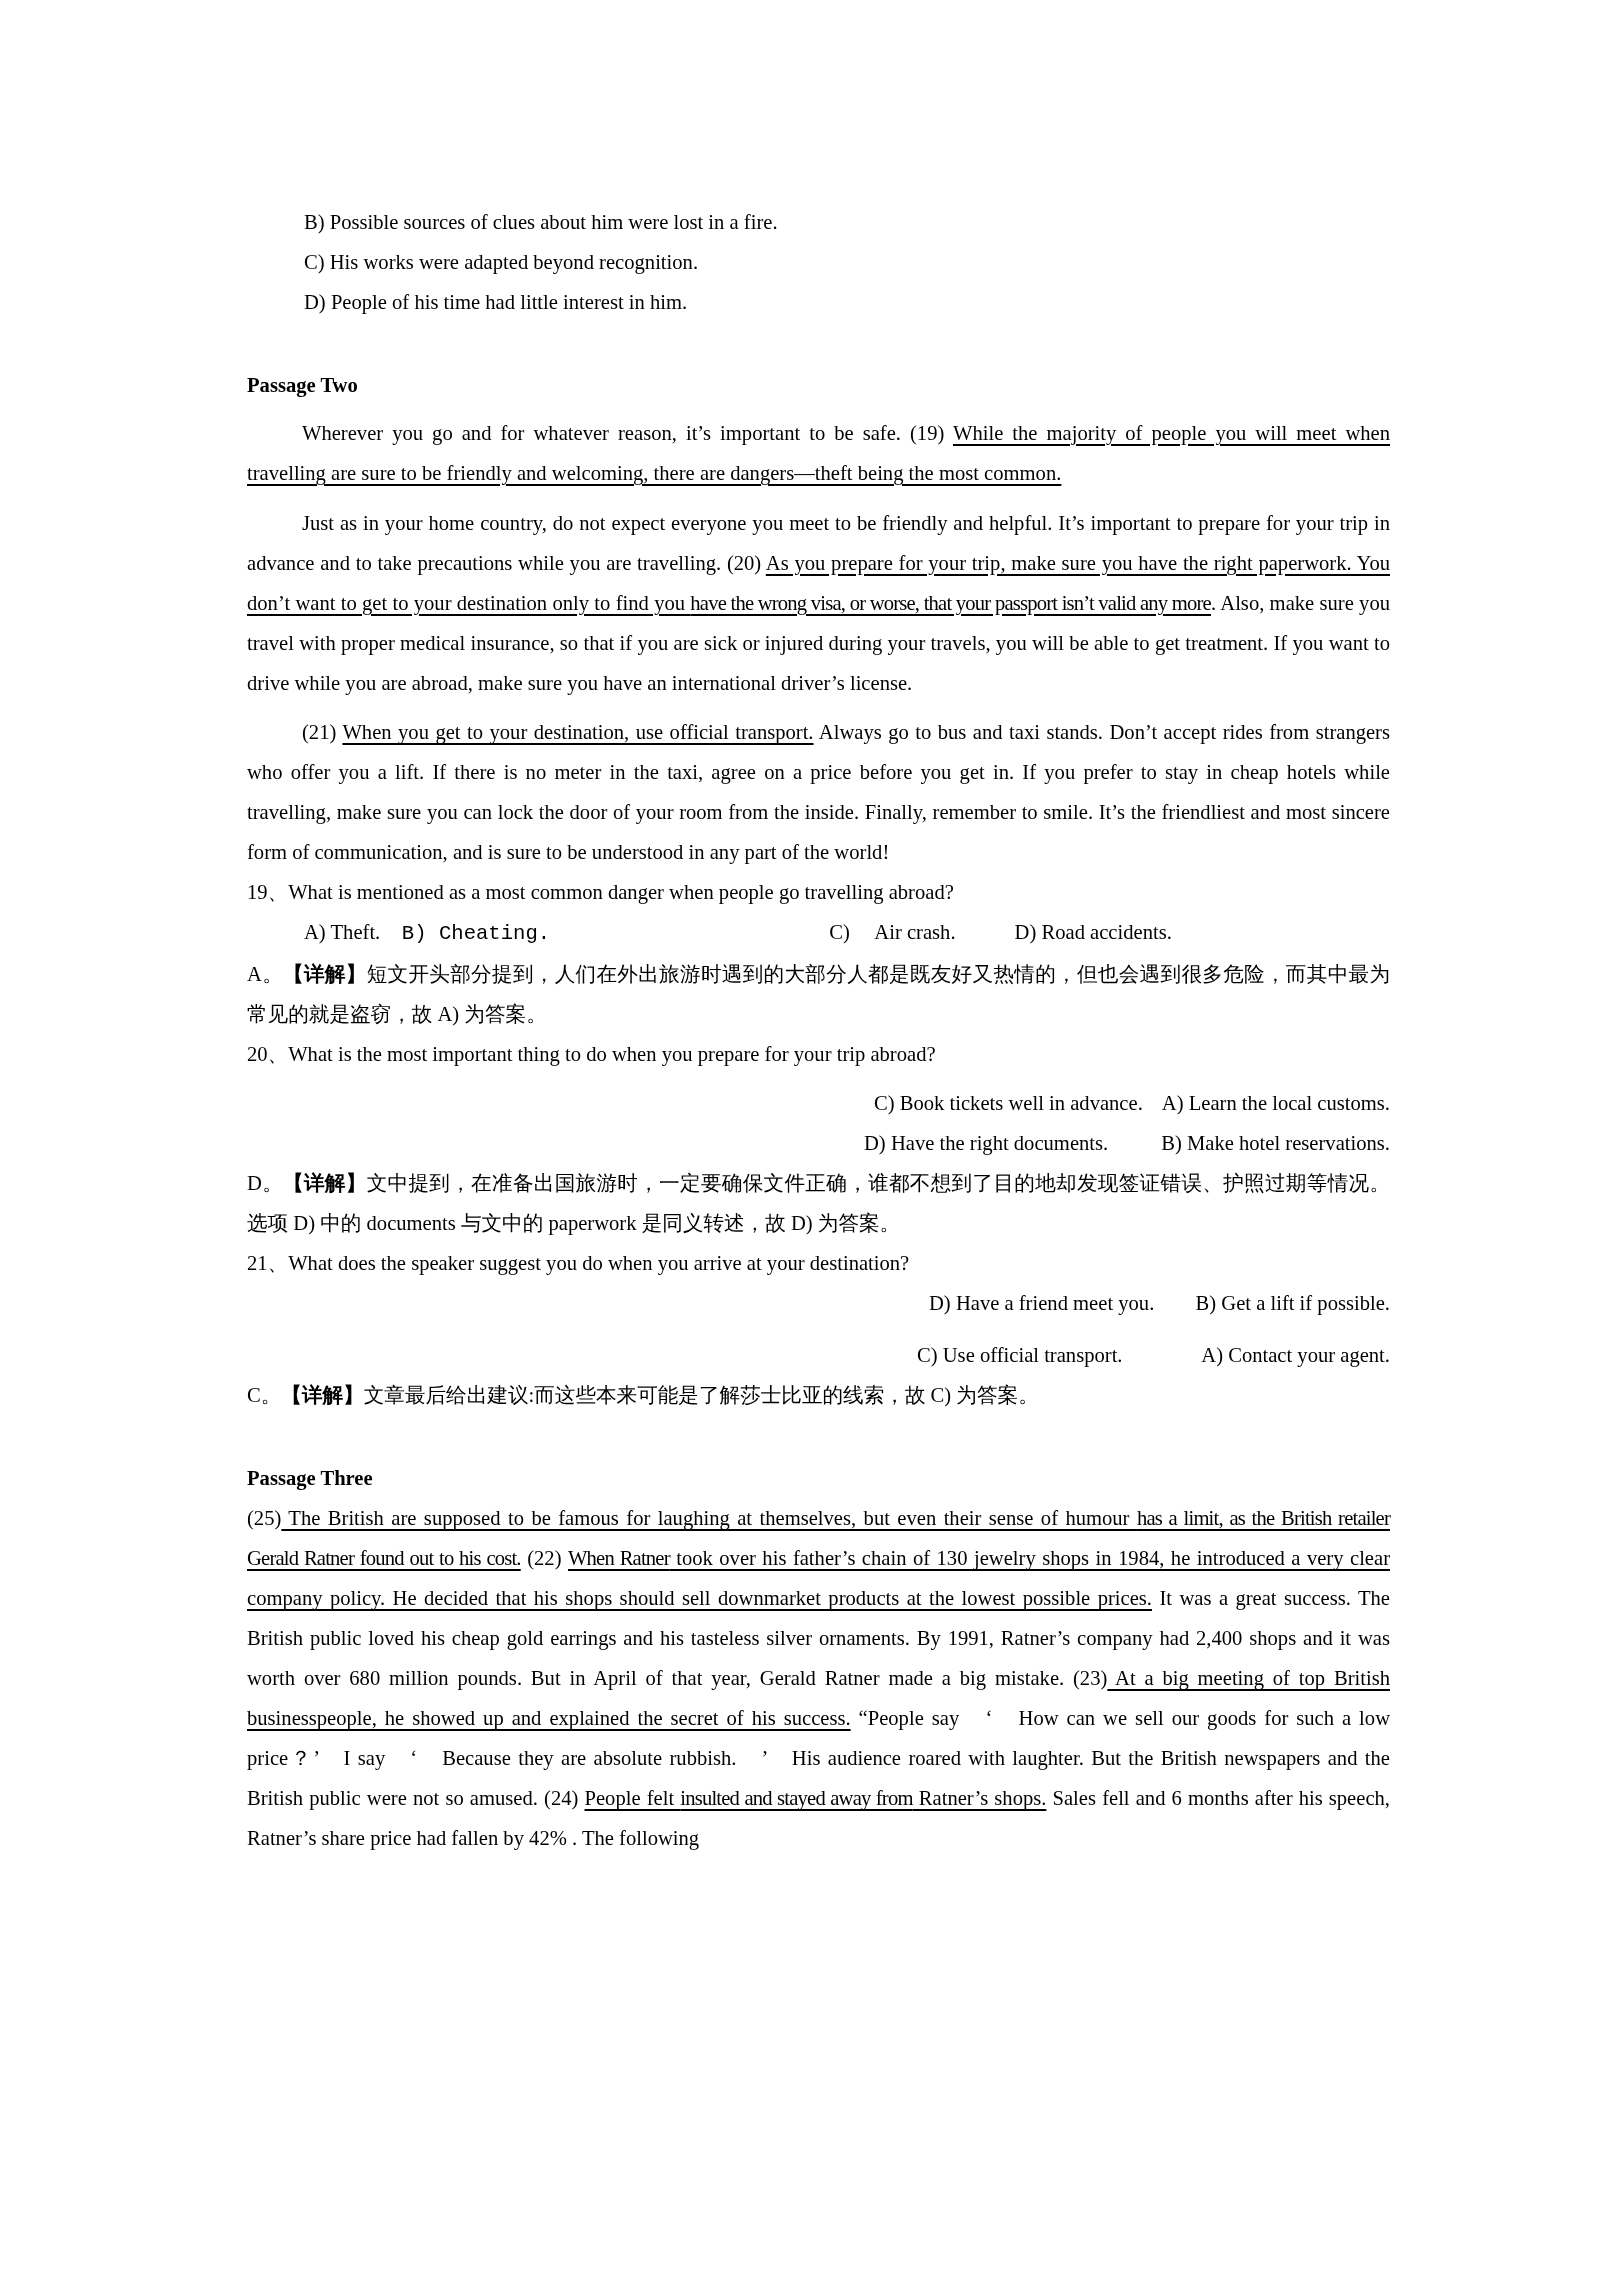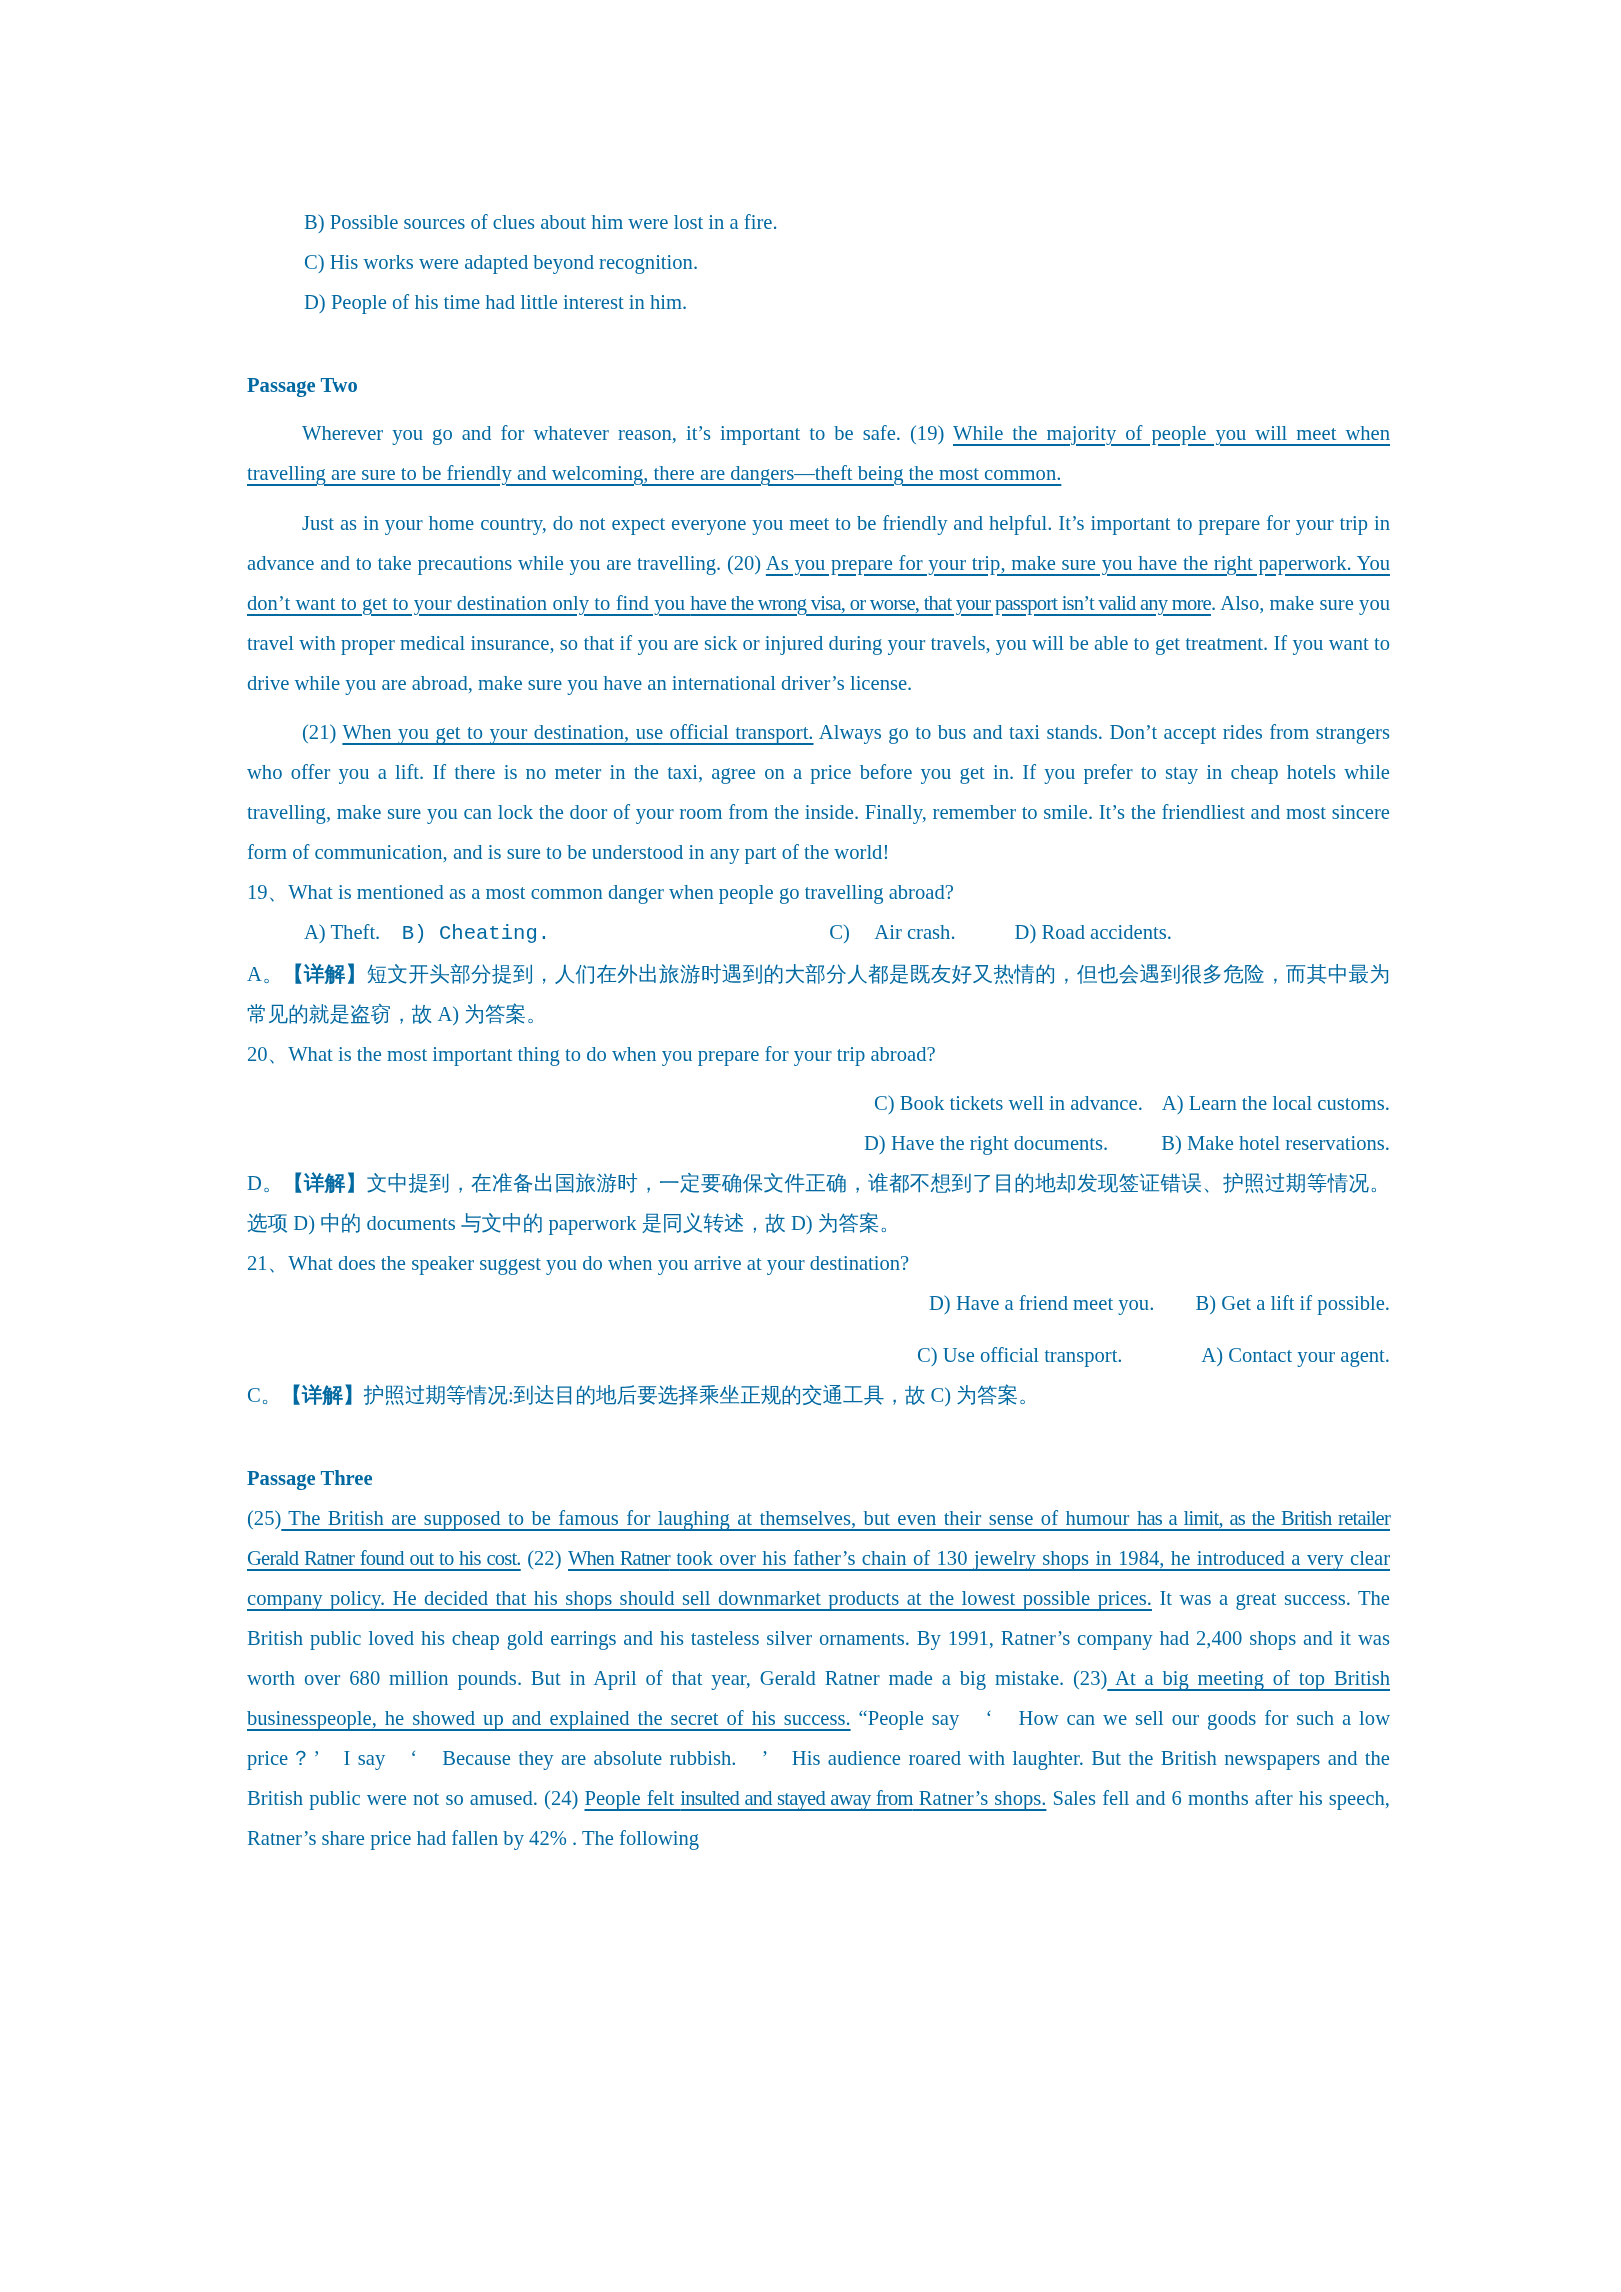--- a/index.html
+++ b/index.html
@@ -5,21 +5,21 @@
   html, body { margin: 0; padding: 0; background: #ffffff; }
   .page {
     position: relative;
     width: 1621px;
     height: 2293px;
     background: #ffffff;
     overflow: hidden;
     font-family: "Liberation Serif", "DejaVu Serif", serif;
     font-size: 20.6px;
     line-height: 40px;
-    color: #0369a1;
+    color: #000000;
   }
   .content {
     position: absolute;
     left: 247px;
     top: 202px;
     width: 1143px;
   }
   p { margin: 0; text-align: justify; }
   .left { text-align: left; }
   .h { font-weight: 700; text-align: left; }
@@ -77,21 +77,21 @@
     <p class="optrow mt9"><span class="ml26">A) Learn the local customs.</span><span class="abs c20">C) Book tickets well in advance.</span></p>
     <p class="optrow"><span class="ml13">B) Make hotel reservations.</span><span class="abs d20">D) Have the right documents.</span></p>
 
     <p><span>D。</span><span class="b">【详解】</span><span>文中提到，在准备出国旅游时，一定要确保文件正确，谁都不想到了目的地却发现签证错误、护照过期等情况。选项 D) 中的 documents 与文中的 paperwork 是同义转述，故 D) 为答案。</span></p>
 
     <p class="left">21、What does the speaker suggest you do when you arrive at your destination?</p>
 
     <p class="optrow"><span>B) Get a lift if possible.</span><span class="abs d21">D) Have a friend meet you.</span></p>
     <p class="optrow mt12"><span>A) Contact your agent.</span><span class="abs c21">C) Use official transport.</span></p>
 
-    <p><span>C。</span><span class="b">【详解】</span><span>护照过期等情况:到达目的地后要选择乘坐正规的交通工具，故 C) 为答案。</span></p>
+    <p><span>C。</span><span class="b">【详解】</span><span>文章最后给出建议:而这些本来可能是了解莎士比亚的线索，故 C) 为答案。</span></p>
 
     <div class="sp44"></div>
 
     <p class="h">Passage Three</p>
 
     <p><span>(25)</span><span class="u"> The British are supposed to be famous for laughing at themselves, but even their sense of humour </span><span class="u cond">has a limit, as the British retailer Gerald Ratner found out to his cost.</span><span> (22) </span><span class="u cond">When Ratner</span><span class="u"> took over his father’s chain of 130 jewelry shops in 1984, he introduced a very clear company policy. He decided that his shops should sell downmarket products at the lowest possible prices.</span><span> It was a great success. The British public loved his cheap gold earrings and his tasteless silver ornaments. By 1991, Ratner’s company had 2,400 shops and it was worth over 680 million pounds. But in April of that year, Gerald Ratner made a big mistake. (23)</span><span class="u"> At a big meeting of top British businesspeople, he showed up and explained the secret of his success.</span><span> “People say　‘　How can we sell our goods for such a low price？’　I say　‘　Because they are absolute rubbish.　’　His audience roared with laughter. But the British newspapers and the British public were not so amused. (24) </span><span class="u">People felt </span><span class="u cond">insulted and stayed away from</span><span class="u"> Ratner’s shops.</span><span> Sales fell and 6 months after his speech, Ratner’s share price had fallen by 42% . The following</span></p>
 
   </div>
 </div>
 

